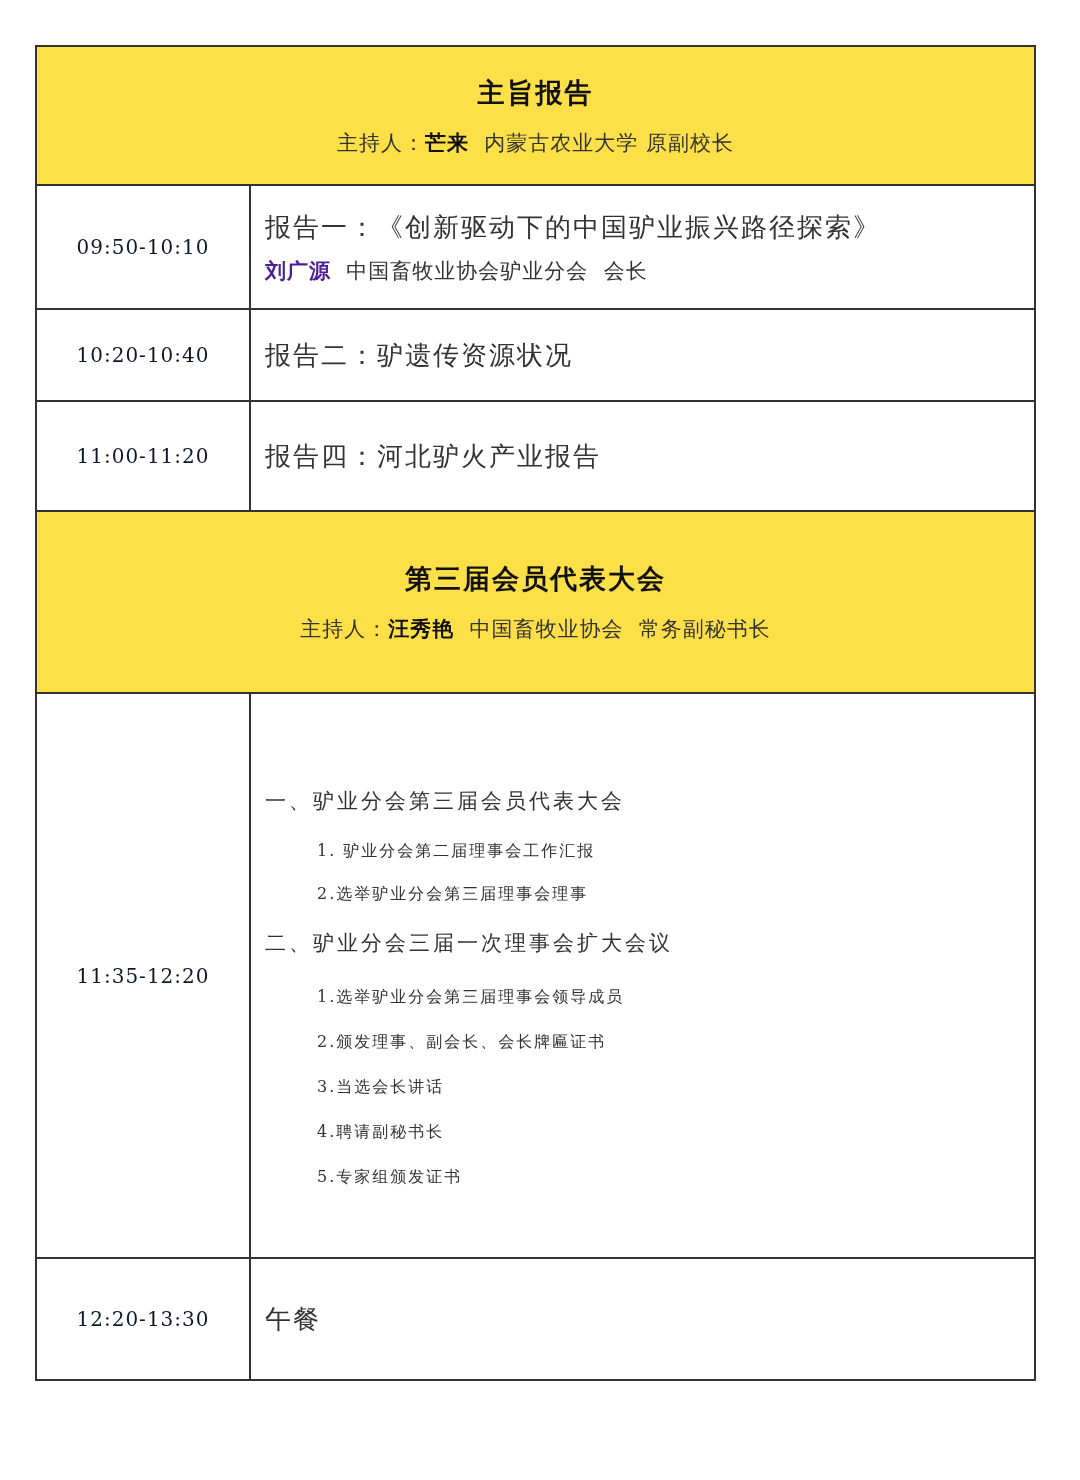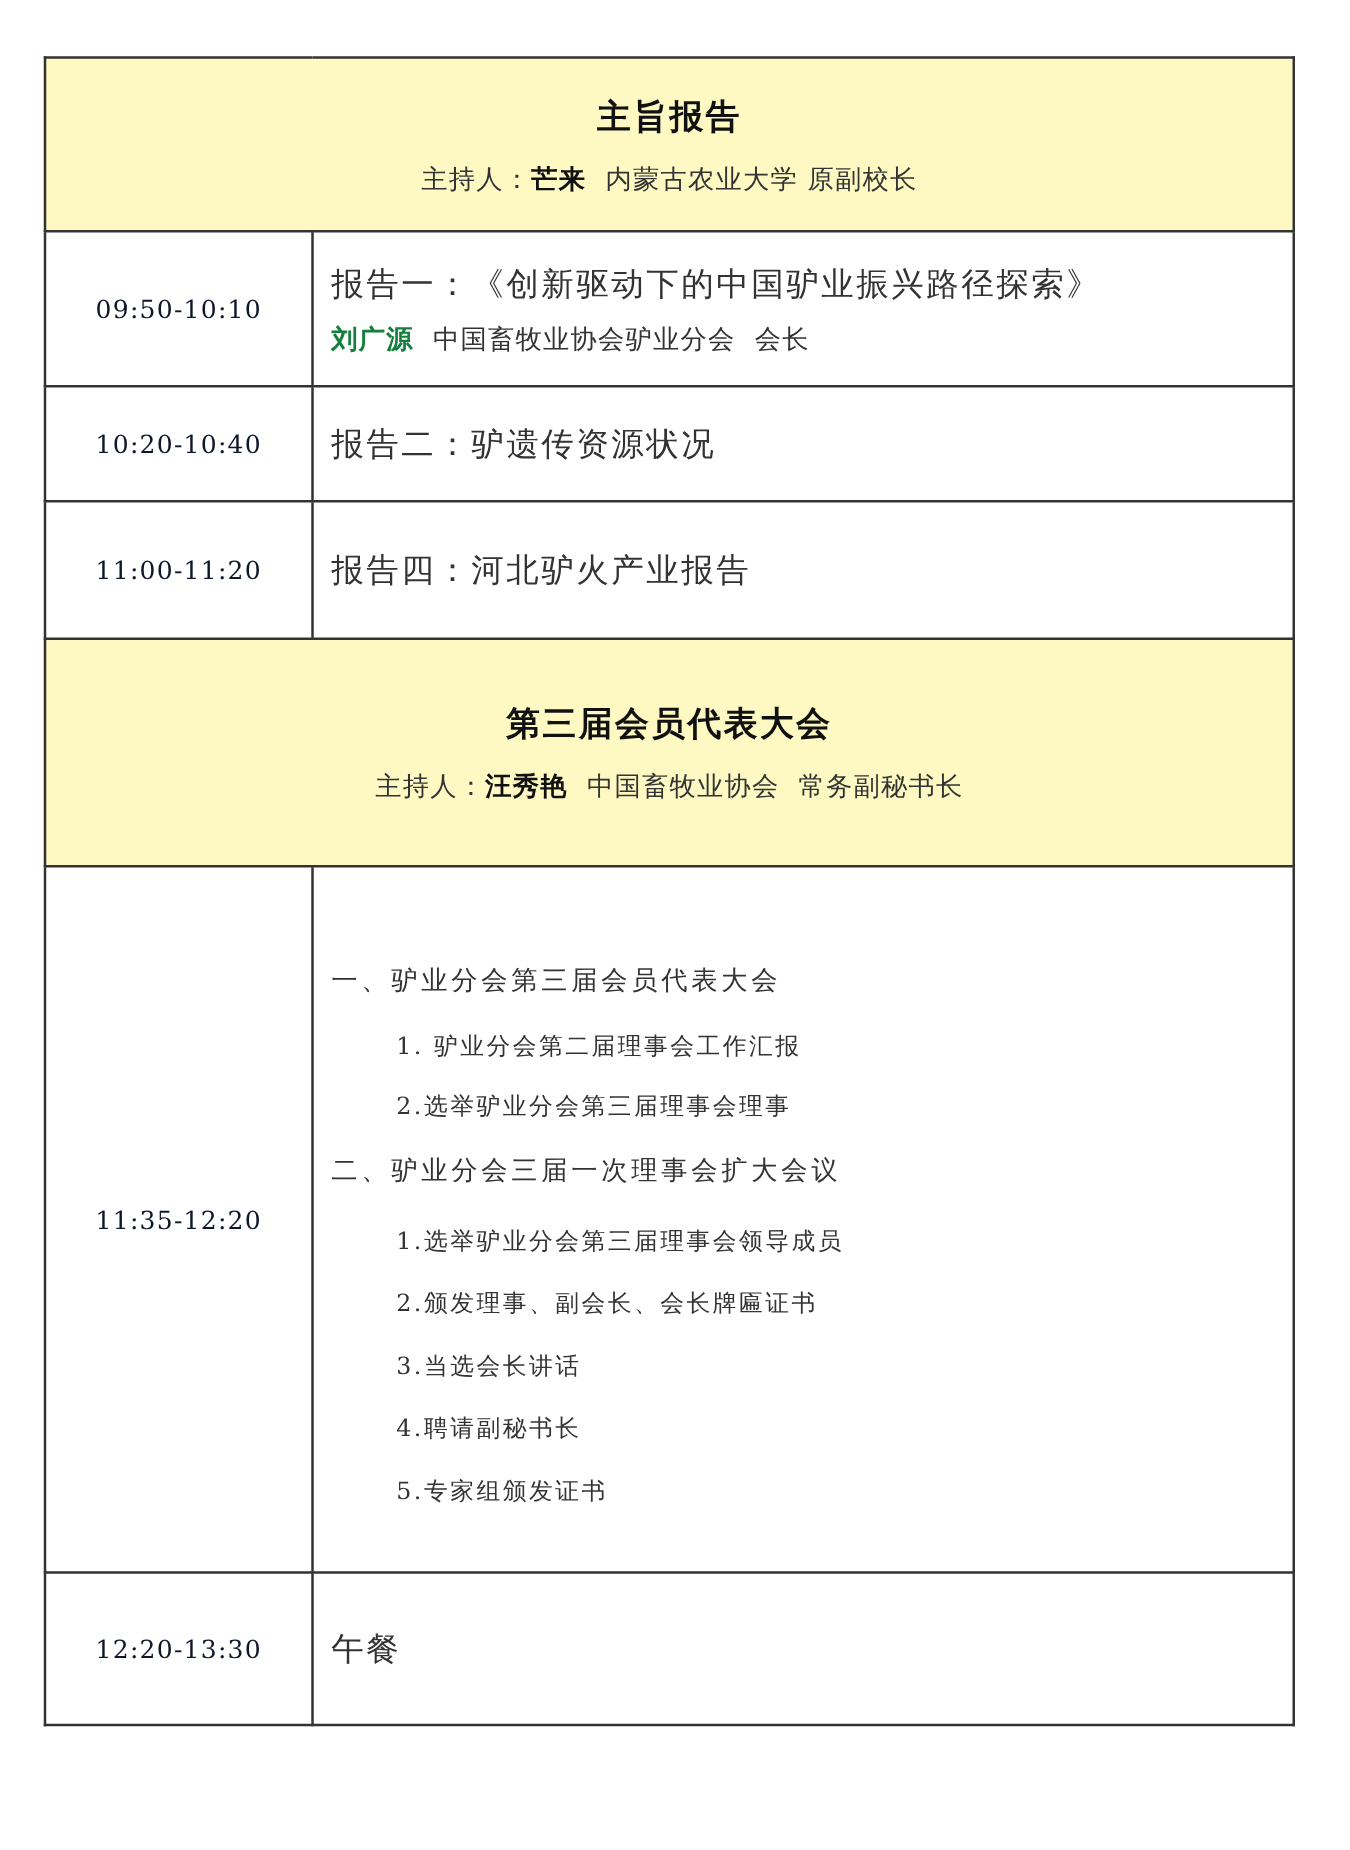--- a/index.html
+++ b/index.html
@@ -1,31 +1,31 @@
 <!DOCTYPE html>
 <html><head>
 <meta charset="utf-8">
 <style>
   html, body { margin: 0; padding: 0; background: #ffffff; }
   body { width: 1080px; height: 1480px; position: relative; overflow: hidden;
          font-family: "DejaVu Serif", "Liberation Serif", serif; color: #222; }
   .tbl { position: absolute; left: 35px; top: 45px; width: 1001px; border-collapse: collapse;
          border: 2px solid #333; }
   .tbl td { border: 2px solid #333; padding: 0; vertical-align: middle; }
-  .hdr { background: #fef9c3; text-align: center; }
+  .hdr { background: #fde047; text-align: center; }
   .hdr-title { font-family: "DejaVu Sans", "Liberation Sans", sans-serif; font-weight: bold;
                font-size: 27px; color: #111; letter-spacing: 2px; }
   .hdr-host { font-size: 21px; color: #333; margin-top: 18px; letter-spacing: 1px; }
   .hdr-host b { font-family: "DejaVu Sans", "Liberation Sans", sans-serif; color: #111; margin-top: 12px; }
   .time { width: 212px; text-align: center; font-size: 20px; color: #0f172a; letter-spacing: 1px; }
   .content { padding-left: 14px !important; font-size: 26px; color: #333; letter-spacing: 2px; }
   .speaker { font-size: 21px; margin-top: 12px; letter-spacing: 1px; }
-  .speaker b { font-family: "DejaVu Sans", "Liberation Sans", sans-serif; color: #15803d; }
+  .speaker b { font-family: "DejaVu Sans", "Liberation Sans", sans-serif; color: #4c1d95; }
   .sec { font-size: 21px; letter-spacing: 3px; margin-top: 24px; }
-  .sub { font-size: 19px; padding-left: 52px; letter-spacing: 2px; }
+  .sub { font-size: 16px; padding-left: 52px; letter-spacing: 2px; }
 </style>
 </head>
 <body>
 
 <table class="tbl">
   <tbody>
       <tr style="height:139px">
     <td colspan="2" class="hdr">
       <div class="hdr-title">主旨报告</div>
       <div class="hdr-host">

